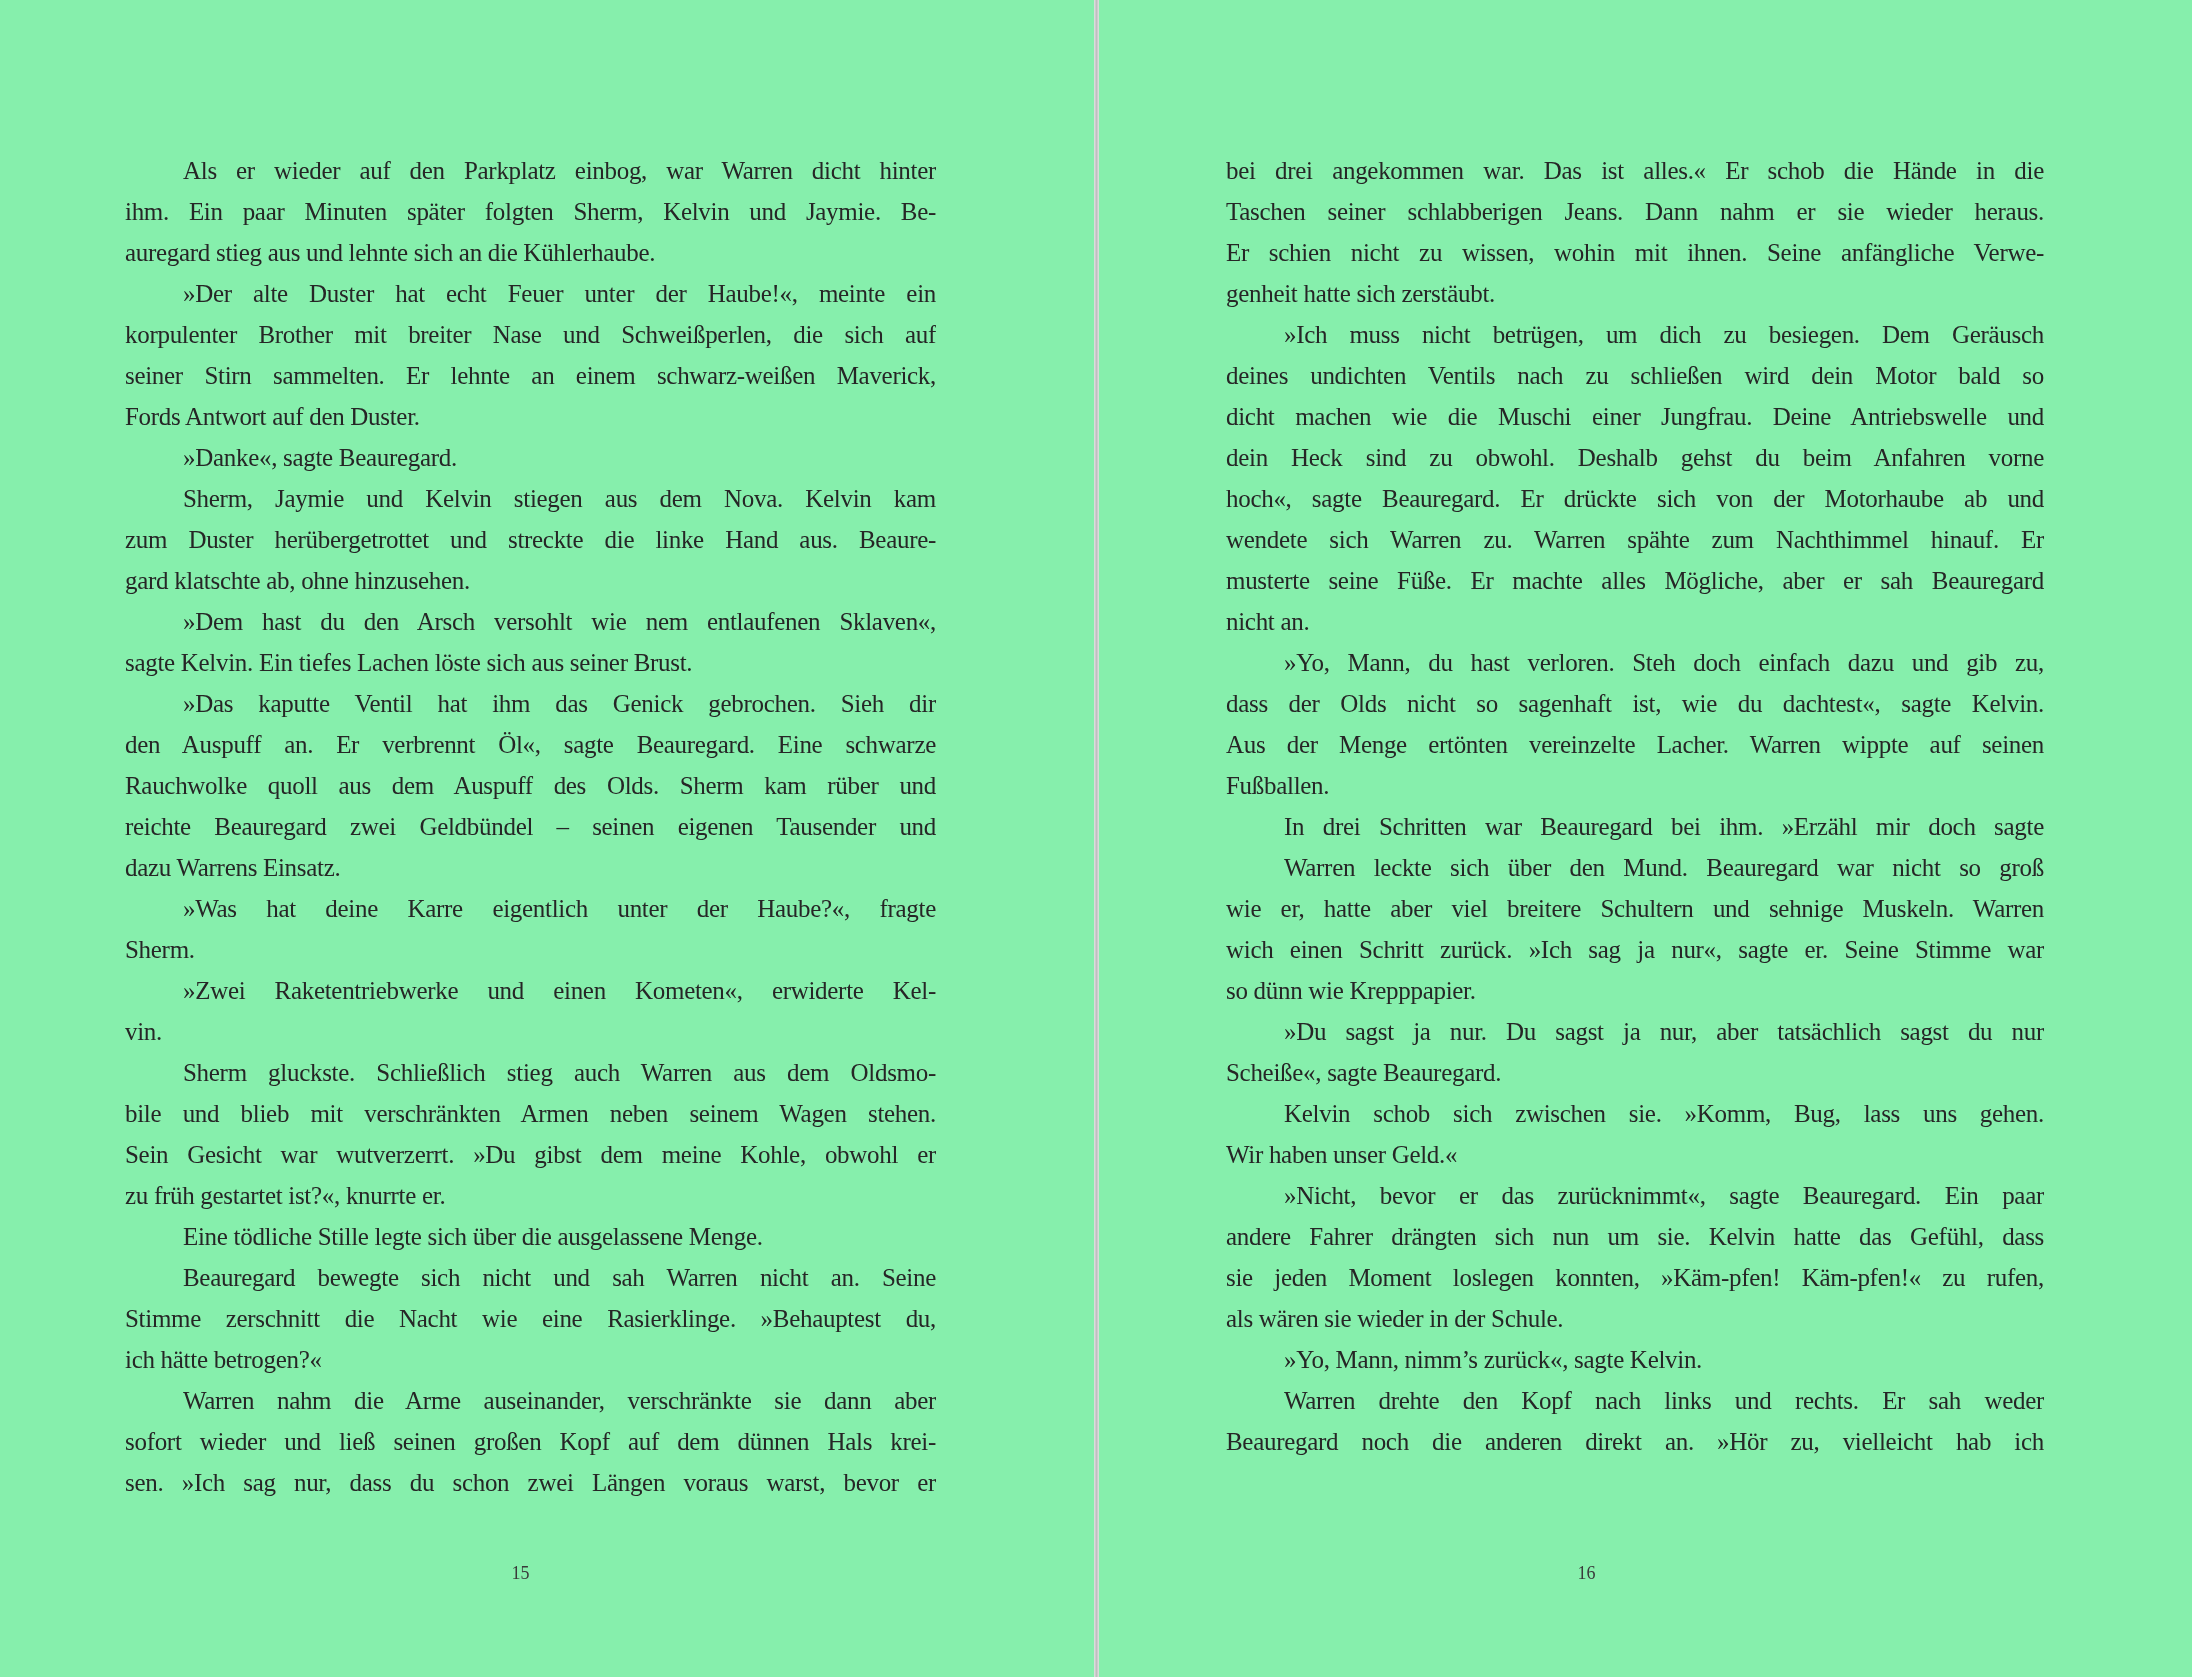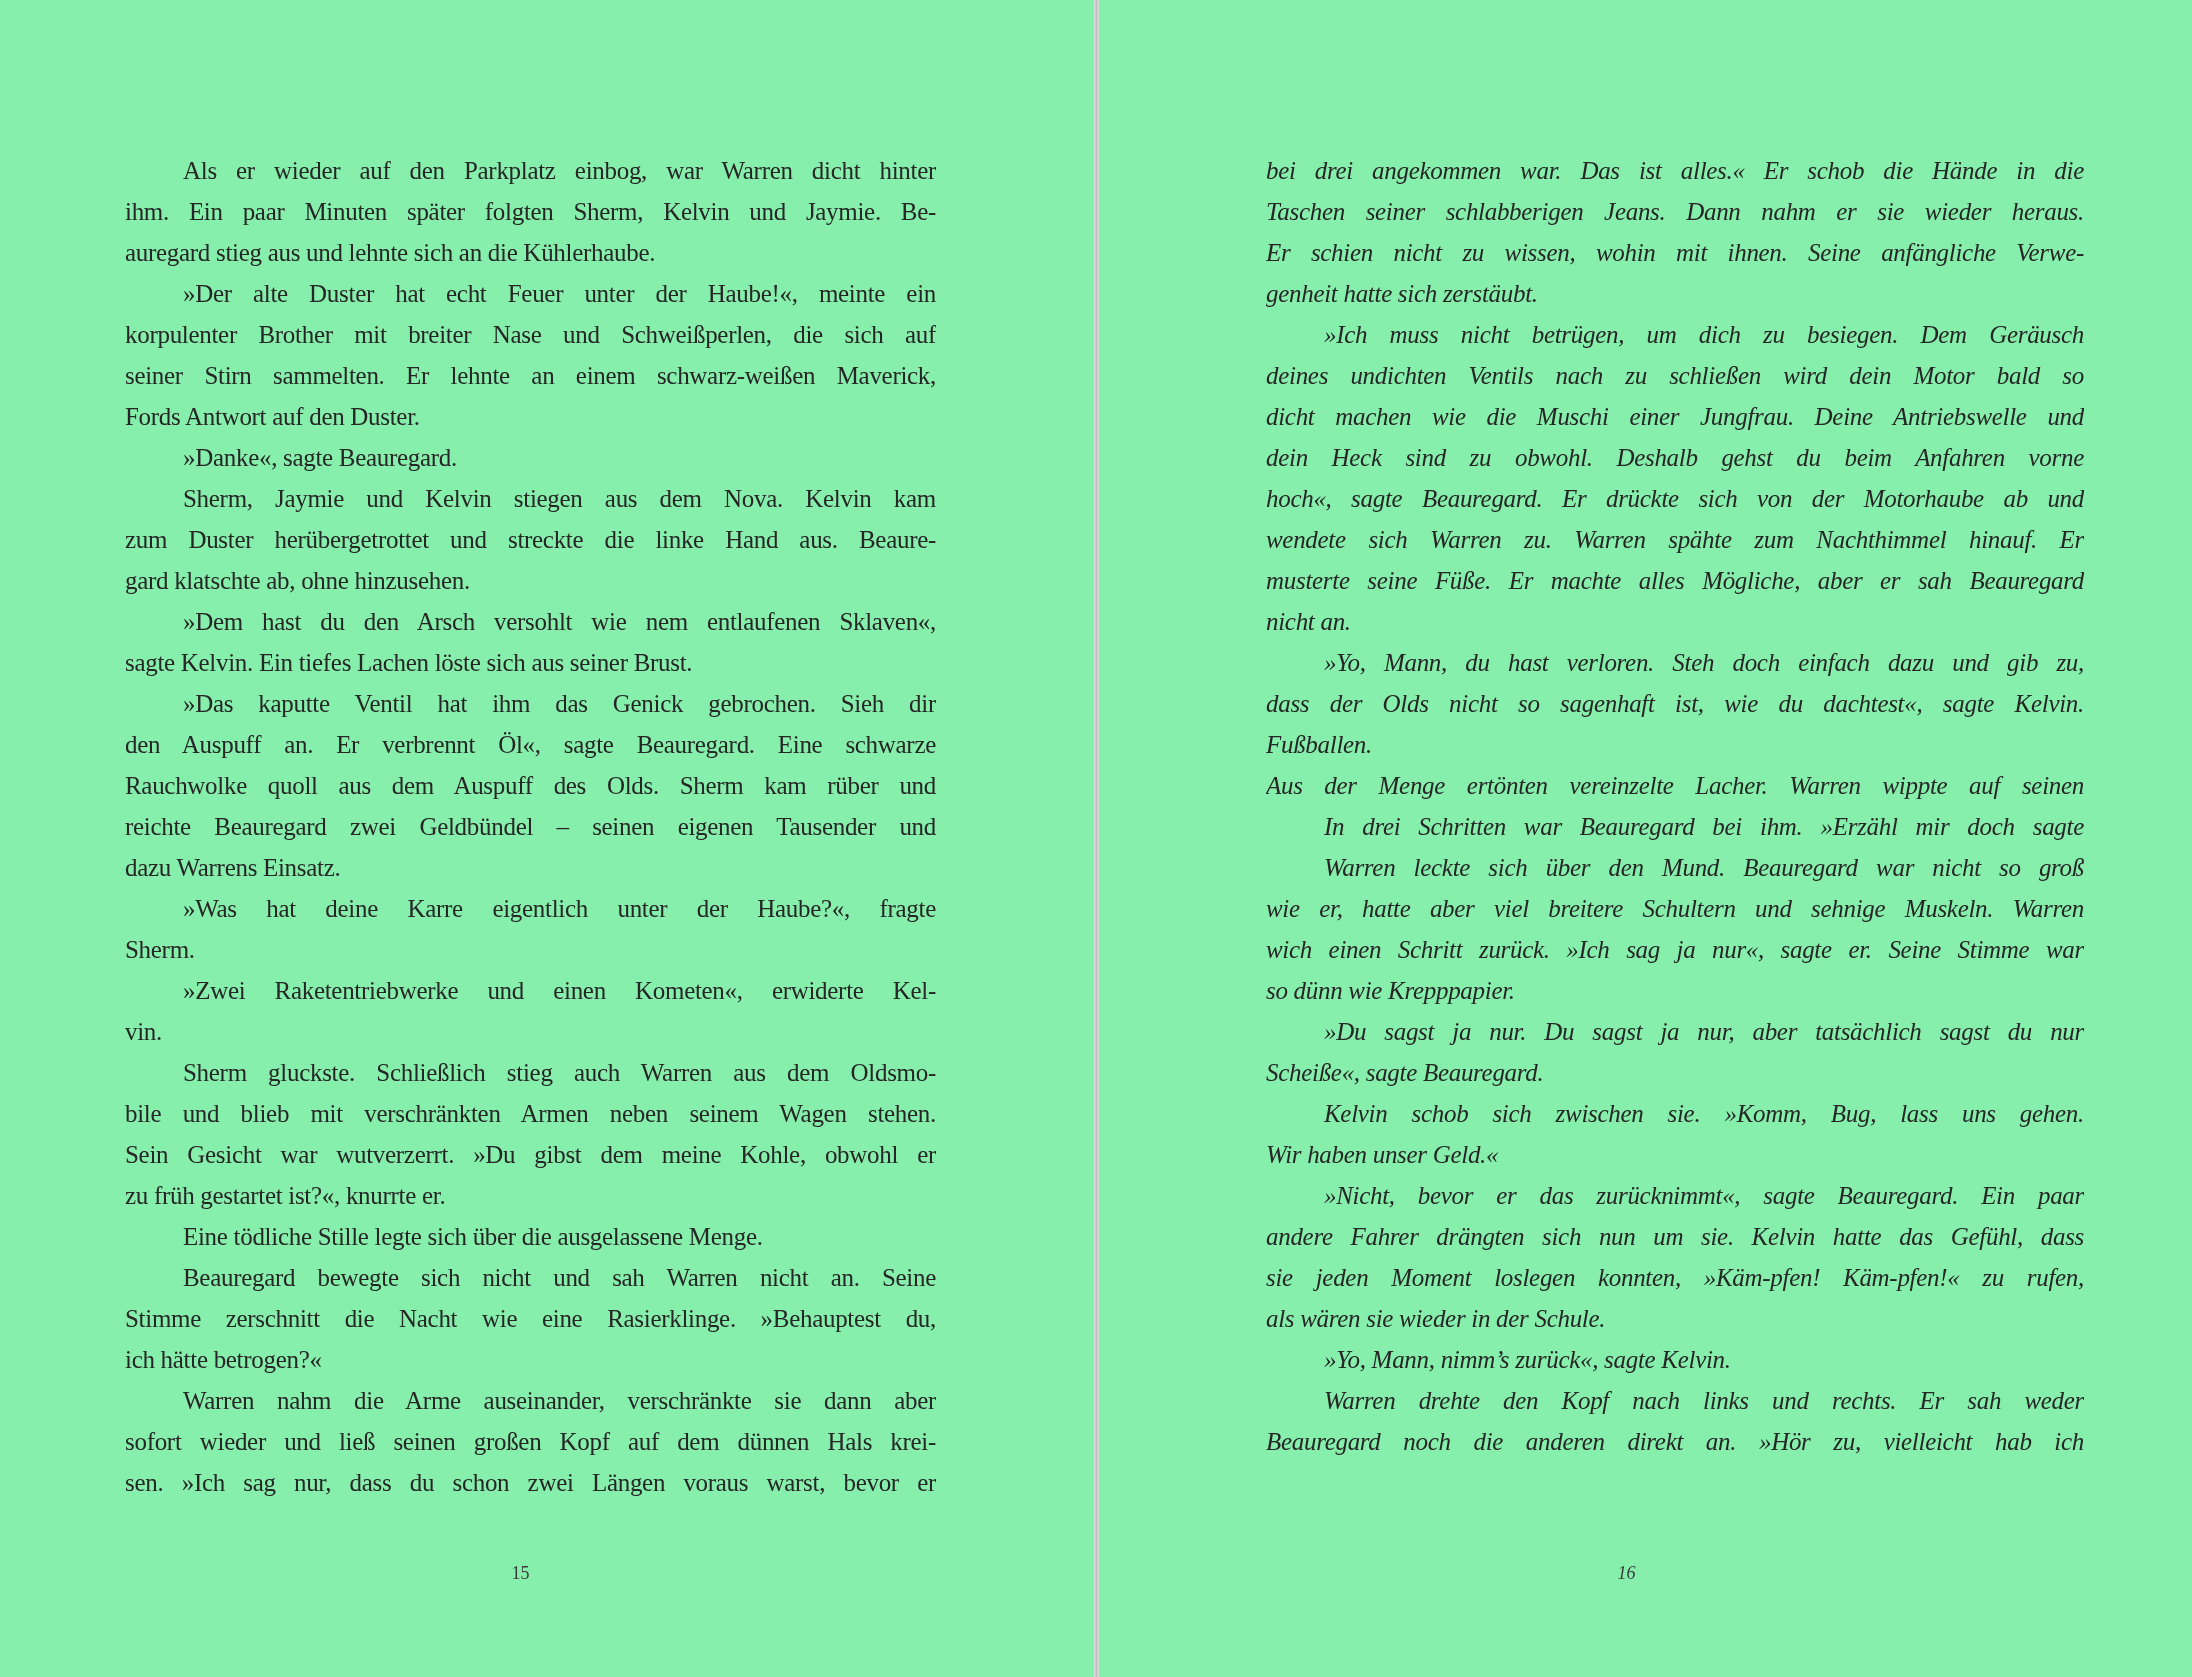--- a/index.html
+++ b/index.html
@@ -23,21 +23,21 @@
     width: 4.6px;
     height: 1678px;
     background: linear-gradient(to right, #e2e2e2, #bfbfbf 50%, #e2e2e2);
   }
   .page {
     position: absolute;
     top: 150px;
     height: 1480px;
   }
   .page-left  { left: 125px;  width: 811px; }
-  .page-right { left: 1266px; width: 818px; font-style: italic; }
+  .page-right { left: 1226px; width: 818px; }
   .page-text { width: 100%; }
   .line {
     font-size: 25px;
     line-height: 41px;
     letter-spacing: -0.3px;
     color: #262626;
     text-align: justify;
     text-align-last: justify;
     text-justify: inter-word;
     overflow: hidden;
@@ -113,22 +113,22 @@
         <div class="line first indent">»Ich muss nicht betrügen, um dich zu besiegen. Dem Geräusch</div>
         <div class="line">deines undichten Ventils nach zu schließen wird dein Motor bald so</div>
         <div class="line">dicht machen wie die Muschi einer Jungfrau. Deine Antriebswelle und</div>
         <div class="line">dein Heck sind zu obwohl. Deshalb gehst du beim Anfahren vorne</div>
         <div class="line">hoch«, sagte Beauregard. Er drückte sich von der Motorhaube ab und</div>
         <div class="line">wendete sich Warren zu. Warren spähte zum Nachthimmel hinauf. Er</div>
         <div class="line">musterte seine Füße. Er machte alles Mögliche, aber er sah Beauregard</div>
         <div class="line last">nicht an.</div>
         <div class="line first indent">»Yo, Mann, du hast verloren. Steh doch einfach dazu und gib zu,</div>
         <div class="line">dass der Olds nicht so sagenhaft ist, wie du dachtest«, sagte Kelvin.</div>
+        <div class="line">Aus der Menge ertönten vereinzelte Lacher. Warren wippte auf seinen</div>
         <div class="line last">Fußballen.</div>
-        <div class="line">Aus der Menge ertönten vereinzelte Lacher. Warren wippte auf seinen</div>
         <div class="line first indent">In drei Schritten war Beauregard bei ihm. »Erzähl mir doch sagte</div>
         <div class="line first indent">Warren leckte sich über den Mund. Beauregard war nicht so groß</div>
         <div class="line">wie er, hatte aber viel breitere Schultern und sehnige Muskeln. Warren</div>
         <div class="line">wich einen Schritt zurück. »Ich sag ja nur«, sagte er. Seine Stimme war</div>
         <div class="line last">so dünn wie Krepppapier.</div>
         <div class="line first indent">»Du sagst ja nur. Du sagst ja nur, aber tatsächlich sagst du nur</div>
         <div class="line last">Scheiße«, sagte Beauregard.</div>
         <div class="line first indent">Kelvin schob sich zwischen sie. »Komm, Bug, lass uns gehen.</div>
         <div class="line last">Wir haben unser Geld.«</div>
         <div class="line first indent">»Nicht, bevor er das zurücknimmt«, sagte Beauregard. Ein paar</div>

